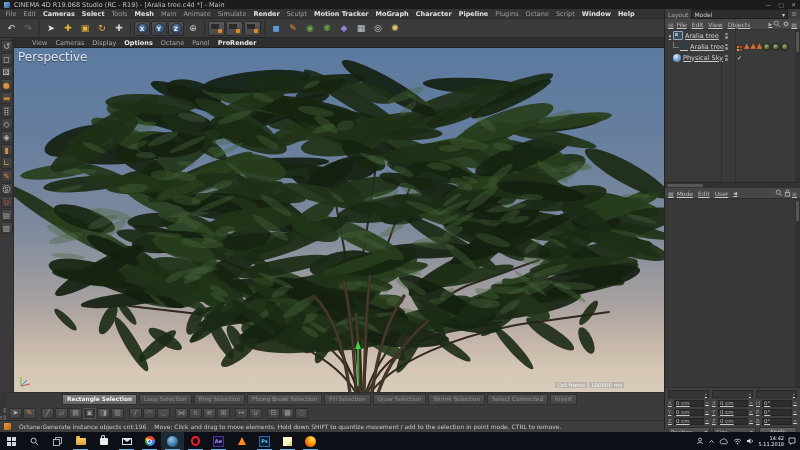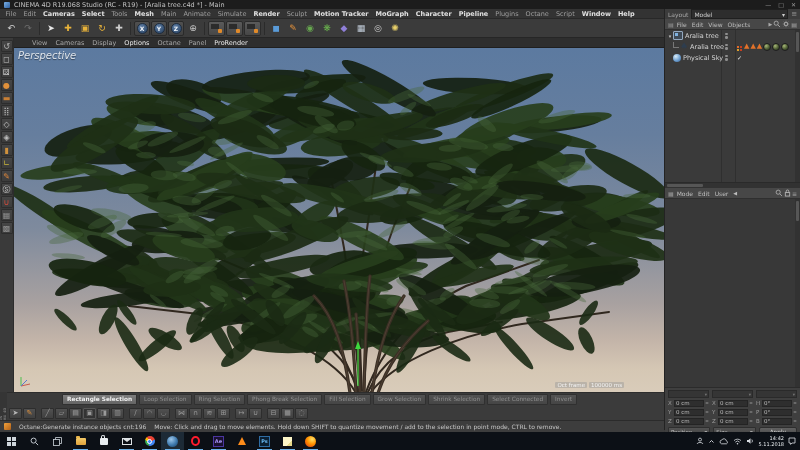--- a/index.html
+++ b/index.html
@@ -38,25 +38,25 @@
   .tb-render::after{content:"";position:absolute;right:2px;bottom:2px;width:4px;height:4px;background:#e08a2a;border-radius:1px;}
   
   .leftbar{position:absolute;left:0;top:38px;width:14px;height:354px;background:#3a3a3a;border-right:1px solid #2c2c2c;
            box-sizing:border-box;display:flex;flex-direction:column;align-items:center;padding-top:2px;gap:1px;}
   .lb-icon{width:12px;height:12px;display:flex;align-items:center;justify-content:center;font-size:8px;
            background:linear-gradient(#464646,#3c3c3c);border:1px solid #2d2d2d;border-radius:1px;box-sizing:border-box;flex:0 0 auto;}
   
   .viewport{position:absolute;left:14px;top:38px;width:650px;height:354px;background:#2e2e2e;}
   .vp-menu{height:9px;display:flex;align-items:center;padding:0 4px 0 14px;background:#2e2e2e;border-bottom:1px solid #1f1f1f;}
   .vp-item{padding:0 4px;font-size:6.5px;color:#a6a6a6;white-space:nowrap;}
-  .vp-item.emph{color:#e8e8e8;font-weight:normal;}
+  .vp-item.emph{color:#e8e8e8;font-weight:bold;}
   .vp-canvas{position:relative;width:650px;height:345px;overflow:hidden;
      background:linear-gradient(180deg,#5c7aa0 0%,#667e9e 25%,#7e8a9d 52%,#a8a1a0 74%,#c4b5a9 85%,#d5c7b4 93%,#d9ccba 100%);}
   .tree-svg{position:absolute;left:0;top:0;}
-  .persp-label{position:absolute;left:4px;top:2px;font-size:10px;color:#dfe5ec;text-shadow:0 1px 1px rgba(0,0,0,.45);font-style:italic;}
+  .persp-label{position:absolute;left:4px;top:2px;font-size:12px;color:#dfe5ec;text-shadow:0 1px 1px rgba(0,0,0,.45);}
   .vp-badges{position:absolute;right:40px;bottom:5px;display:flex;gap:2px;}
   .vp-badge{background:rgba(150,150,150,.45);color:#f2f2f2;font-size:5.5px;padding:0 2px;border-radius:1px;}
   .mini-axis{position:absolute;left:3px;bottom:3px;}
   
   .brand{position:absolute;left:0;top:392px;width:7px;height:38px;background:#353535;display:flex;}
   .brand span{writing-mode:vertical-rl;transform:rotate(180deg);font-size:3.5px;color:#8f8f8f;letter-spacing:.3px;line-height:3.5px;}
   .bottom{position:absolute;left:7px;top:392px;width:657px;height:28px;background:#3b3b3b;border-top:1px solid #2d2d2d;box-sizing:border-box;}
   .sel-row{display:flex;align-items:center;height:13px;padding-left:55px;gap:2px;}
   .sel-btn{height:9px;line-height:9px;padding:0 4px;font-size:5.8px;background:linear-gradient(#525252,#454545);
            border:1px solid #303030;border-radius:1px;color:#8e8e8e;white-space:nowrap;}
@@ -65,21 +65,21 @@
   .bt-icon{width:13px;height:11px;background:linear-gradient(#505050,#404040);border:1px solid #2d2d2d;border-radius:1px;
            display:flex;align-items:center;justify-content:center;font-size:7px;color:#8c8c8c;box-sizing:border-box;flex:0 0 auto;}
   .bt-icon.pressed{background:#333;border-color:#555;}
   .bt-gap{width:3px;flex:0 0 auto;}
   
   .statusbar{position:absolute;left:0;top:420px;width:664px;height:12px;background:#3d3d3d;border-top:1px solid #2b2b2b;
              display:flex;align-items:center;gap:8px;padding:0 4px;box-sizing:border-box;font-size:6px;color:#c6c6c6;}
   .status-icon{width:7px;height:7px;background:linear-gradient(135deg,#f2a23c,#b05f17);border-radius:1px;flex:0 0 auto;}
   .status-text{white-space:nowrap;}
   
-  .rpanel{position:absolute;left:664px;top:19px;width:136px;height:411px;background:#be185d;border-left:1px solid #232323;box-sizing:border-box;}
+  .rpanel{position:absolute;left:664px;top:19px;width:136px;height:411px;background:#be185d;border-left:1px solid #232323;box-sizing:border-box;text-decoration:underline;}
   .pm-bar{height:10px;background:#474747;display:flex;align-items:center;gap:1px;padding:0 3px;font-size:6px;color:#bdbdbd;border-bottom:1px solid #2f2f2f;}
   .pm-item{padding:0 2px;white-space:nowrap;}
   .pm-spacer{flex:1;}
   .pm-micon{display:flex;align-items:center;color:#aaa;font-size:6px;}
   .om-body{position:relative;height:152px;background:#3a3a3a;overflow:hidden;}
   .om-div{position:absolute;top:0;bottom:0;width:1px;background:#2f2f2f;}
   .om-row{position:relative;height:11px;display:flex;align-items:center;font-size:6.5px;color:#d4d4d4;}
   .om-arrow{width:6px;text-align:center;color:#c0c0c0;font-size:5px;flex:0 0 auto;}
   .om-connector{width:5px;height:5px;border-left:1px solid #777;border-bottom:1px solid #777;margin:-4px 1px 0 0;flex:0 0 auto;}
   .om-objicon{margin-right:2px;flex:0 0 auto;display:flex;align-items:center;justify-content:center;}

